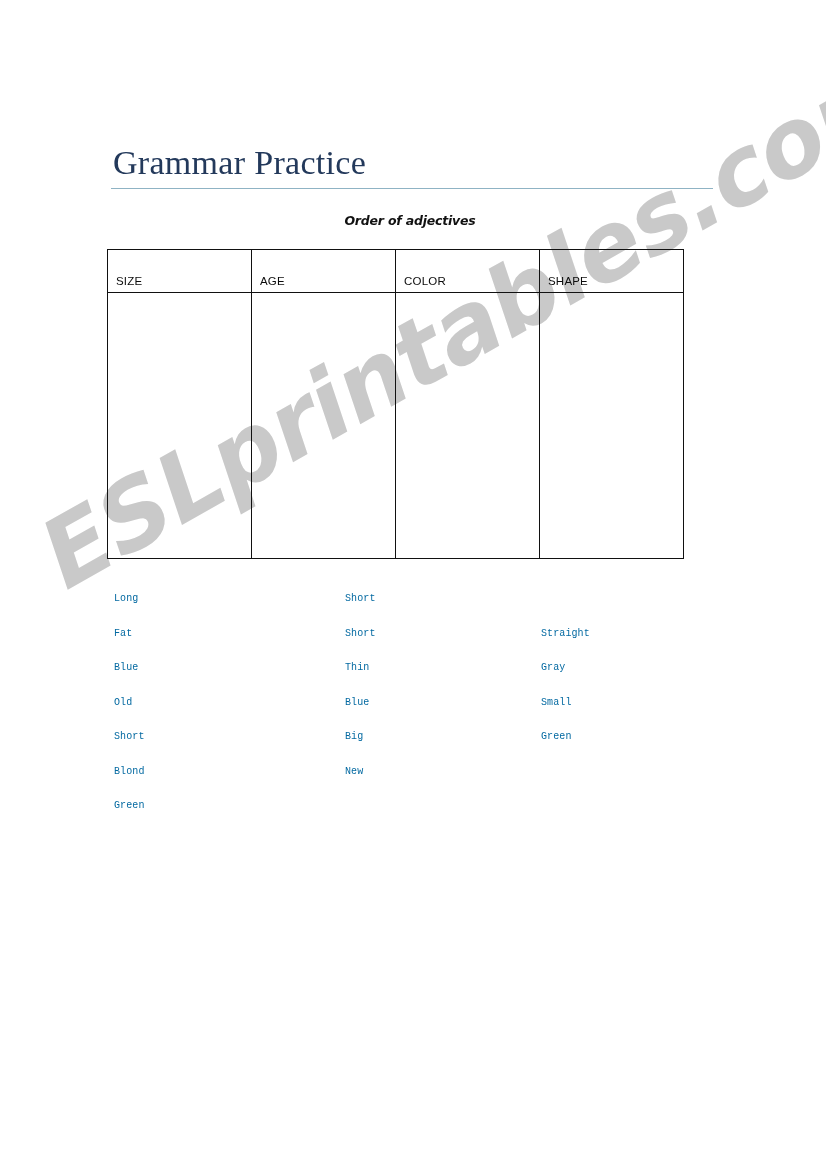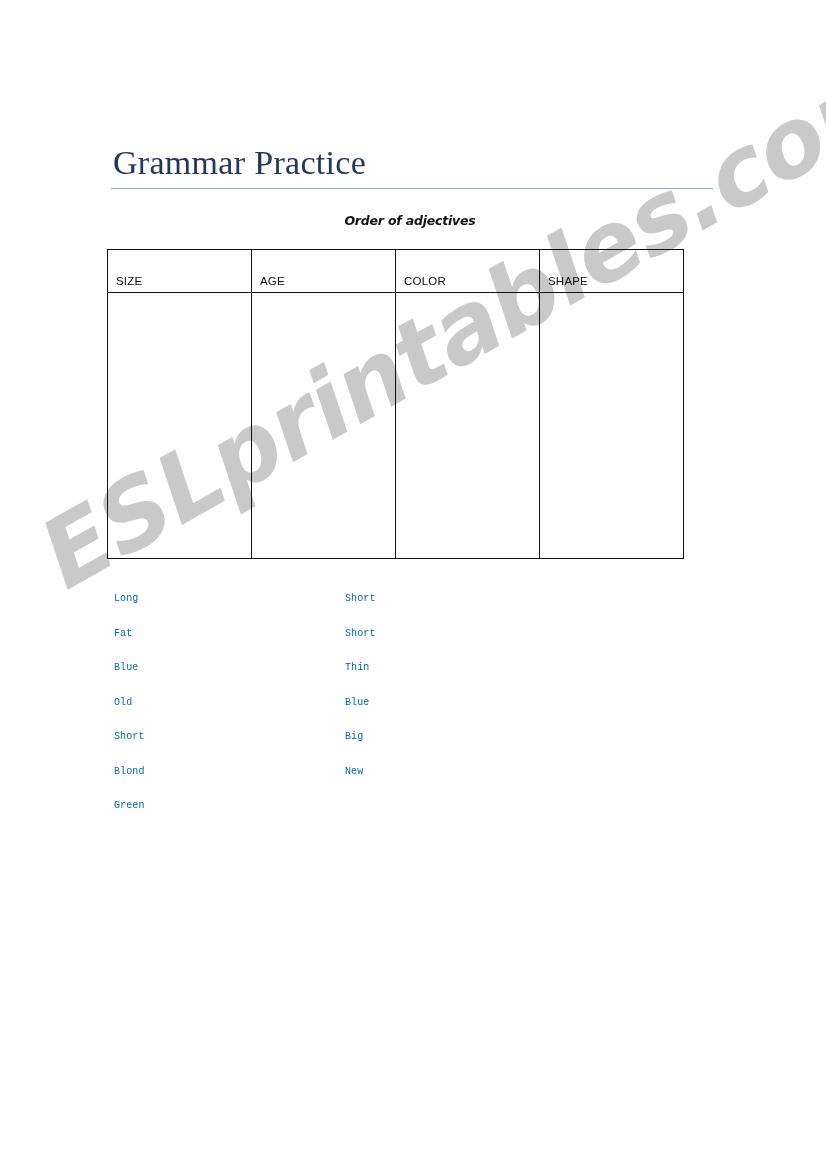--- a/index.html
+++ b/index.html
@@ -201,16 +201,23 @@
 
     <div class="word-column" id="word-column-2">
       <div class="word-item">Short</div>
       <div class="word-item">Short</div>
       <div class="word-item">Thin</div>
       <div class="word-item">Blue</div>
       <div class="word-item">Big</div>
       <div class="word-item">New</div>
     </div>
 
+    <div class="word-column" id="word-column-3">
+      <div class="word-item spacer"></div>
+      <div class="word-item">Straight</div>
+      <div class="word-item">Gray</div>
+      <div class="word-item">Small</div>
+      <div class="word-item">Green</div>
+    </div>
 
   </div>
 
 </div>
 
 </body></html>

